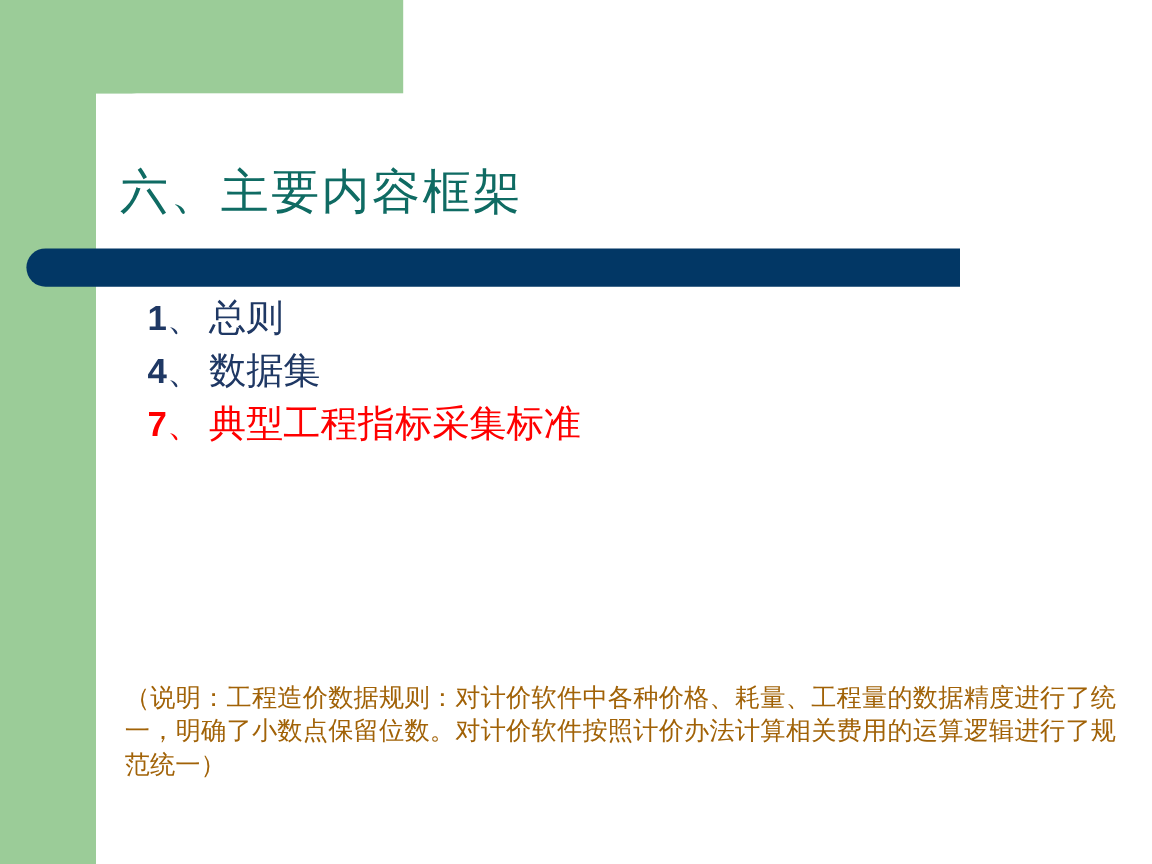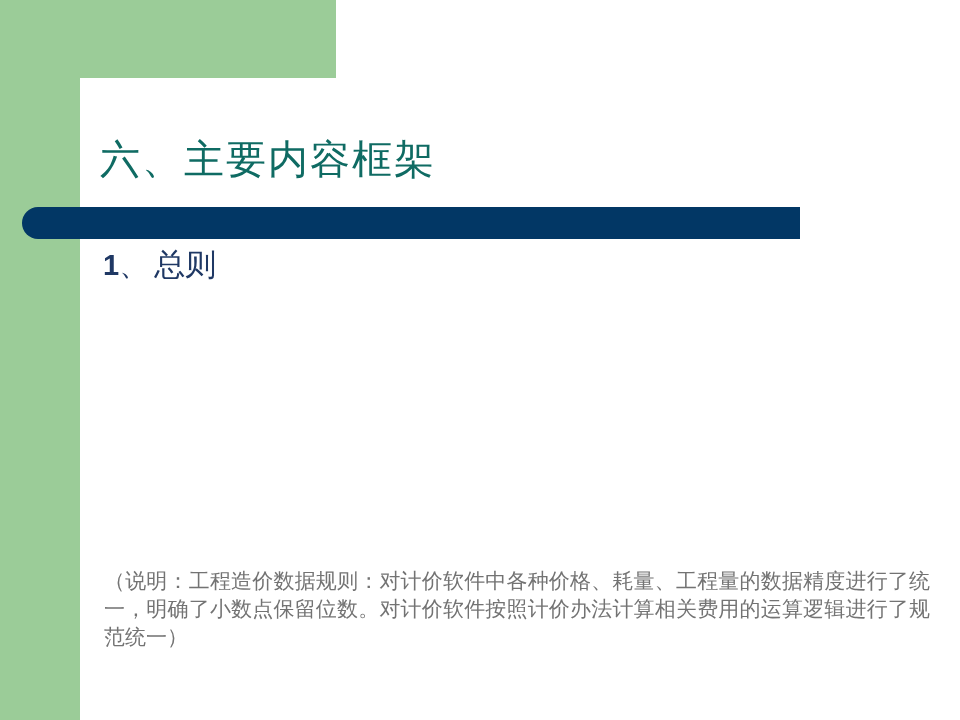--- a/index.html
+++ b/index.html
@@ -73,20 +73,21 @@
     position: absolute;
     left: 103px;
     top: 243px;
     width: 820px;
   }
   .outline-item {
     display: block;
     white-space: nowrap;
     line-height: 44px;
     height: 44px;
+    margin-left: 20px;
   }
   .outline-item .num {
     font-family: "Liberation Sans", "DejaVu Sans", sans-serif;
     font-size: 29px;
     font-weight: bold;
   }
   .outline-item .sep {
     font-family: "Liberation Serif", "DejaVu Serif", serif;
     font-size: 29px;
   }
@@ -97,21 +98,21 @@
   }
   .c-navy .num, .c-navy .sep, .c-navy .txt { color: #1F3864; }
   .c-red  .num, .c-red  .sep, .c-red  .txt { color: #FF0000; }
 
   
   .note {
     position: absolute;
     left: 104px;
     top: 567px;
     width: 826px;
-    color: #737373;
+    color: #a16207;
     font-family: "Liberation Serif", "DejaVu Serif", serif;
     font-size: 21px;
     line-height: 28px;
     text-align: justify;
     text-justify: inter-ideograph;
   }
 </style>
 </head>
 <body>
 
@@ -125,21 +126,27 @@
   <div class="slide-title">六、主要内容框架</div>
 
   <div class="outline">
 
     <div class="outline-item c-navy">
       <span class="num">1</span><span class="sep">、</span><span class="txt">总则</span>
     </div>
 
 
 
+    <div class="outline-item c-navy">
+      <span class="num">4</span><span class="sep">、</span><span class="txt">数据集</span>
+    </div>
 
 
 
+    <div class="outline-item c-red">
+      <span class="num">7</span><span class="sep">、</span><span class="txt">典型工程指标采集标准</span>
+    </div>
 
   </div>
 
   <div class="note">（说明：工程造价数据规则：对计价软件中各种价格、耗量、工程量的数据精度进行了统一，明确了小数点保留位数。对计价软件按照计价办法计算相关费用的运算逻辑进行了规范统一）</div>
 
 </div>
 
 </body></html>

